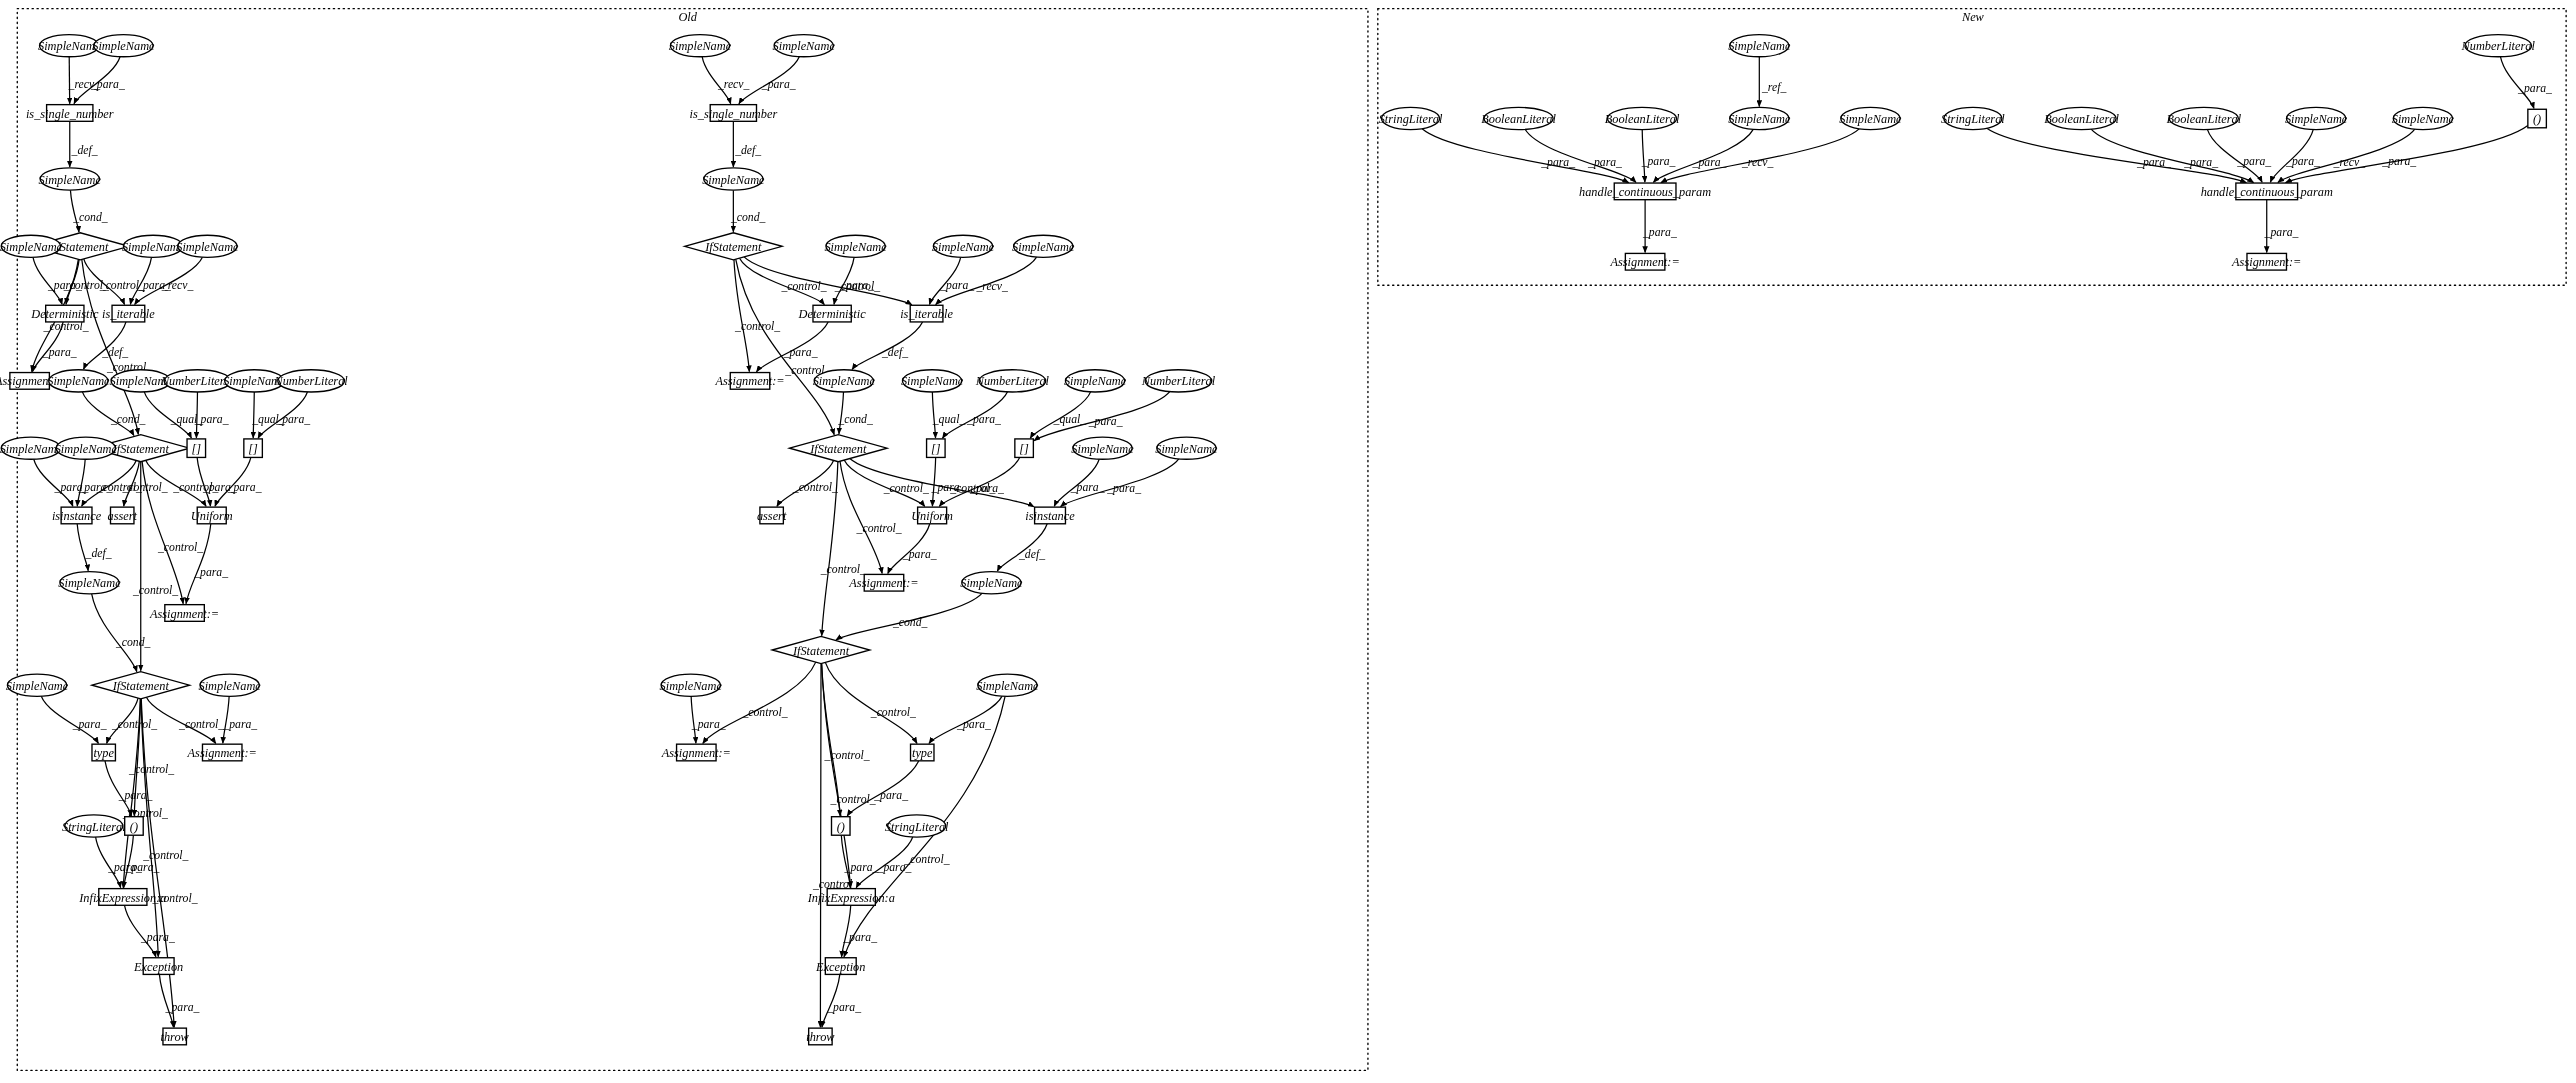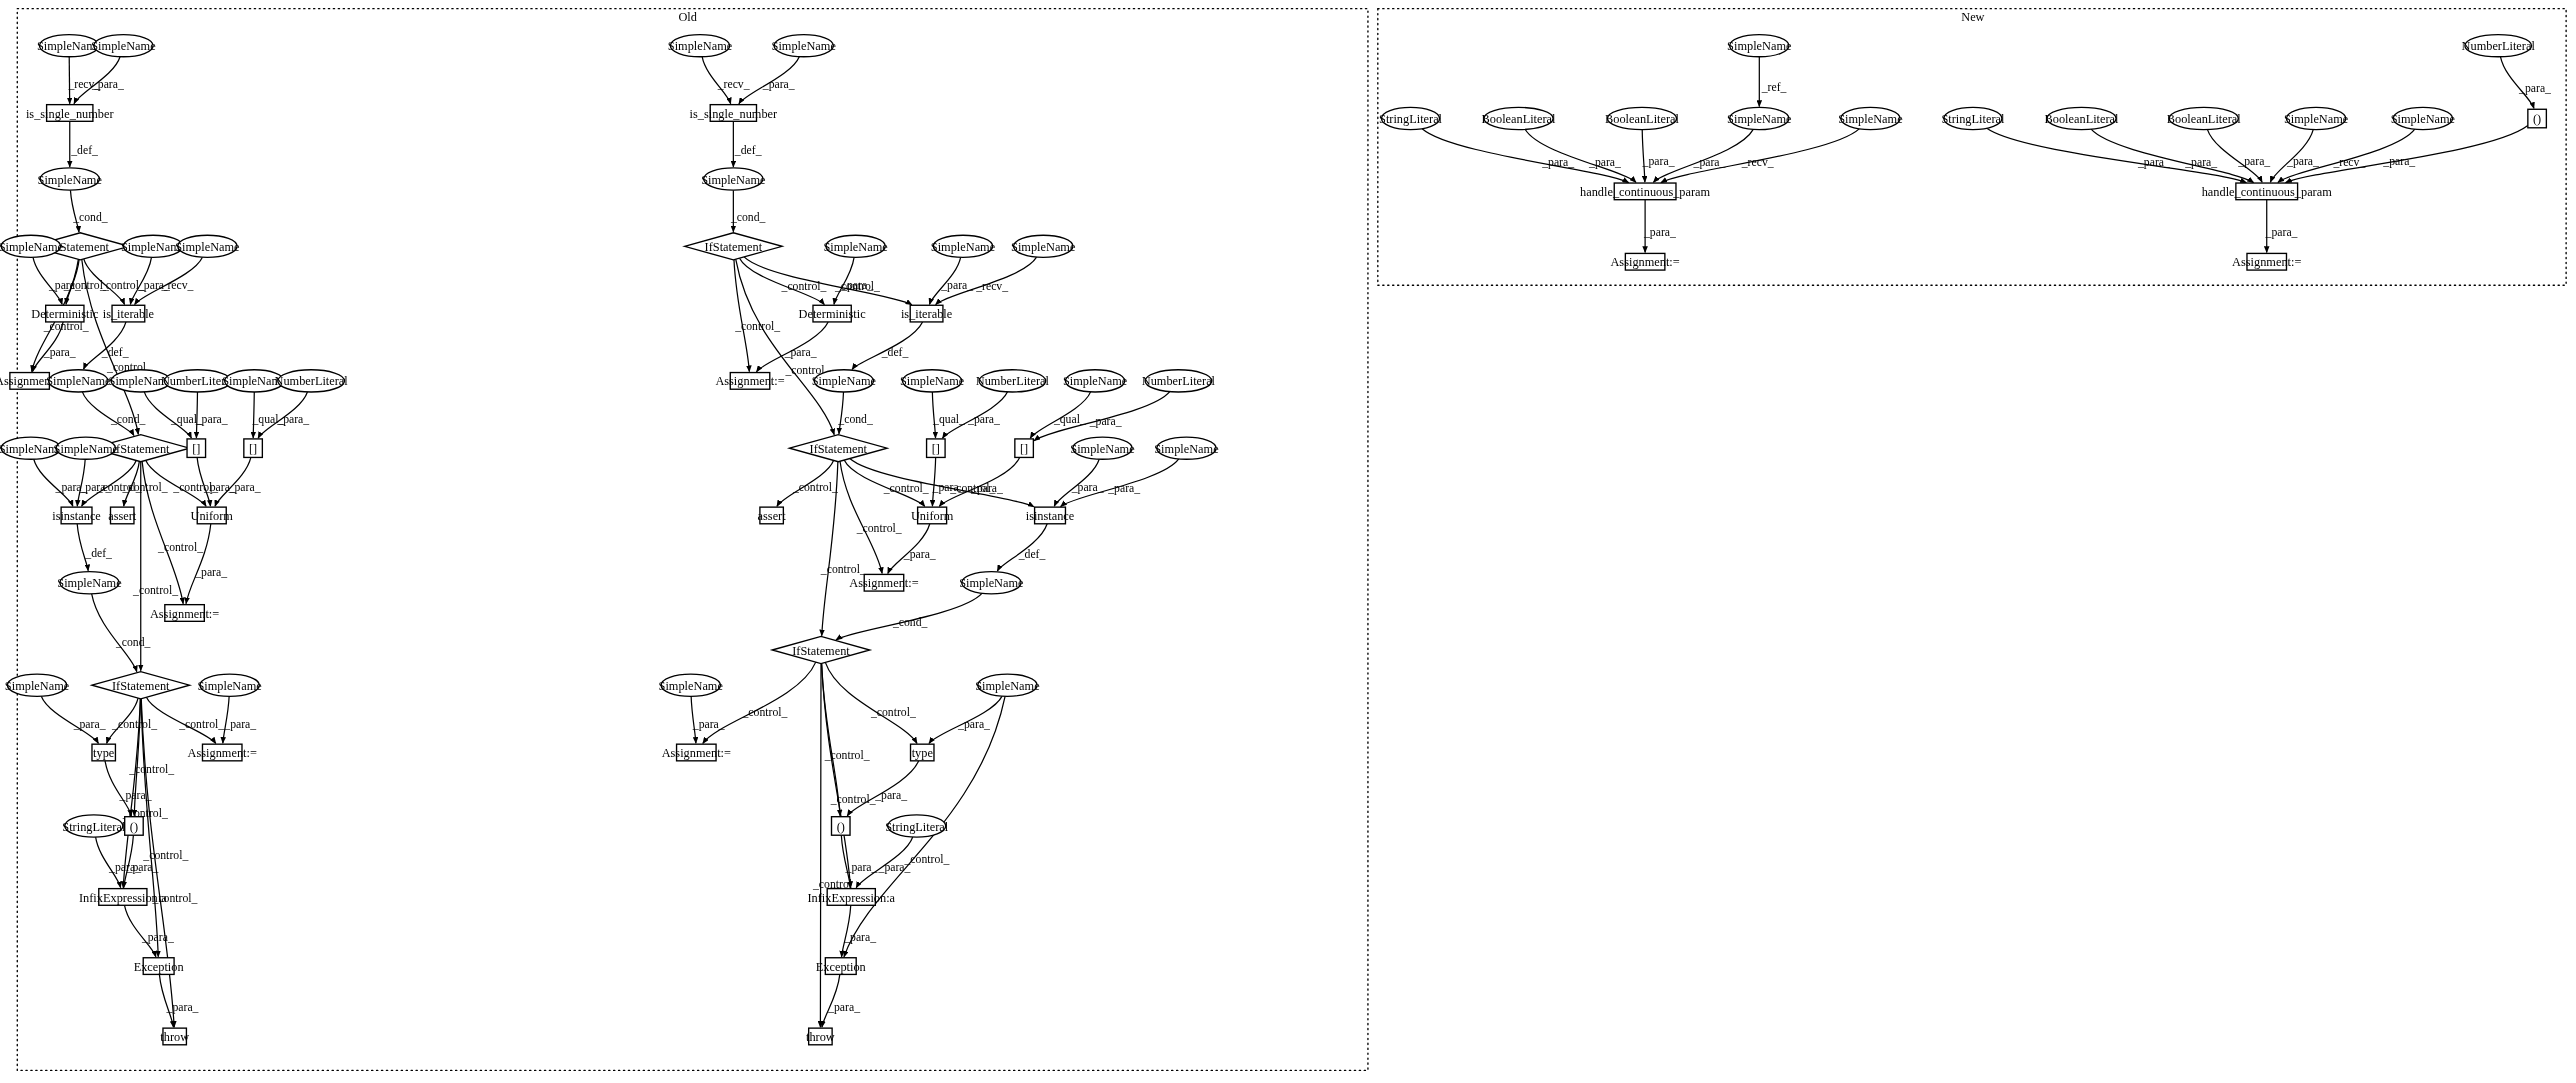--- a/index.html
+++ b/index.html
@@ -1,17 +1,17 @@
 <!DOCTYPE html>
 <html style="font-size:10px"><head>
 <meta charset="utf-8">
 <style>
   html,body{margin:0;padding:0;background:#ffffff;}
   body{font-family:"Liberation Serif","DejaVu Serif",serif;}
-  #canvas{position:relative;width:2576px;height:1084px;background:#fff;overflow:hidden;}
+  #canvas{position:relative;width:2576px;height:1084px;background:#fff;overflow:hidden;font-style:italic;}
   svg{display:block;}
   .node-shape{fill:#ffffff;stroke:#000000;stroke-width:2.2;}
   .edge{fill:none;stroke:#000000;stroke-width:2.0;}
   .arrow{fill:#000000;stroke:none;}
   .nlabel{font-family:"Liberation Serif","DejaVu Serif",serif;font-size:20px;fill:#000;text-anchor:middle;dominant-baseline:central;}
   .elabel{font-family:"Liberation Serif","DejaVu Serif",serif;font-size:19px;fill:#000;text-anchor:middle;dominant-baseline:central;}
   .clabel{font-family:"Liberation Serif","DejaVu Serif",serif;font-size:20px;fill:#000;text-anchor:middle;dominant-baseline:central;}
   .cluster-box{fill:none;stroke:#000000;stroke-width:2.2;stroke-dasharray:2 6;stroke-linecap:round;}
 </style>
 </head>

